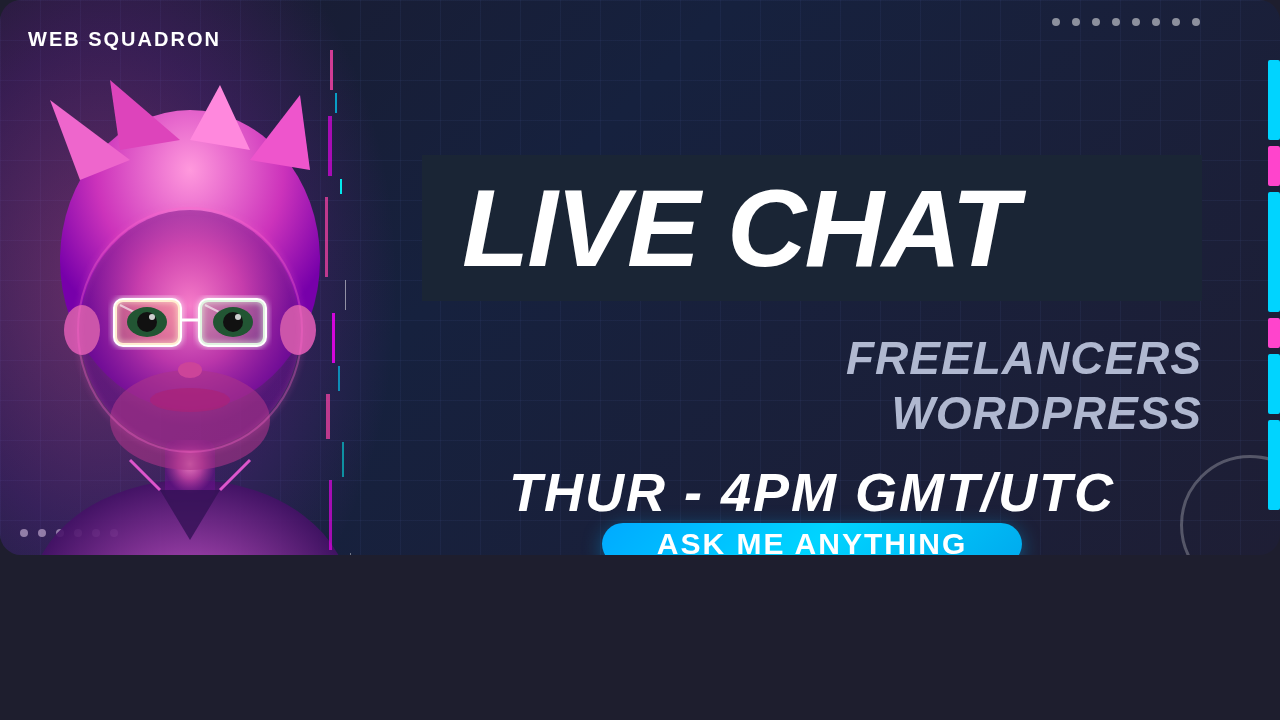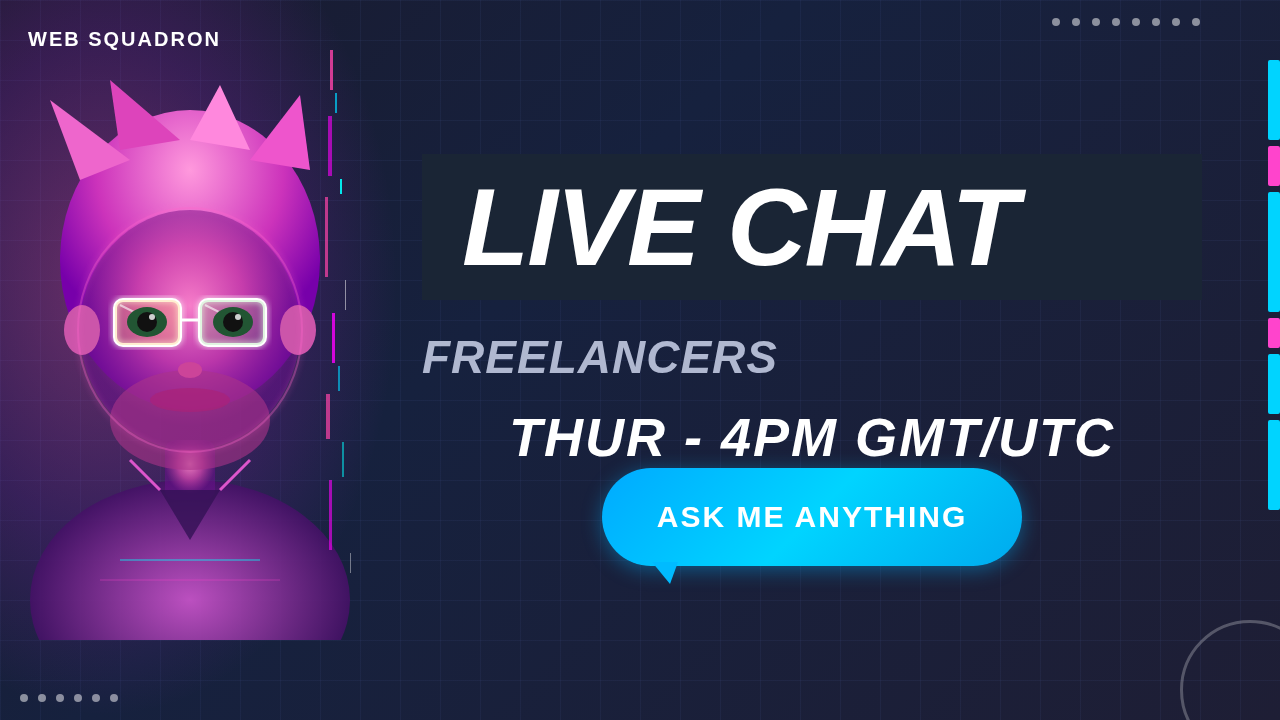--- a/index.html
+++ b/index.html
@@ -7,24 +7,25 @@
     body {
       width: 1280px;
       height: 720px;
       overflow: hidden;
       background: #1e1e2e;
       font-family: 'Arial Black', 'Arial Bold', Arial, sans-serif;
     }
 
     .container {
       width: 1280px;
-      height: 720px;
+      height: 555px;
       position: relative;
       background: linear-gradient(135deg, #1a1a2e 0%, #16213e 40%, #1e1e35 100%);
       overflow: hidden;
+      border-radius: 21px;
     }
 
     
     .grid-overlay {
       position: absolute;
       top: 0; left: 0; right: 0; bottom: 0;
       background-image:
         linear-gradient(rgba(100, 120, 200, 0.08) 1px, transparent 1px),
         linear-gradient(90deg, rgba(100, 120, 200, 0.08) 1px, transparent 1px);
       background-size: 40px 40px;
@@ -149,21 +150,21 @@
       line-height: 1;
       text-transform: uppercase;
       letter-spacing: -2px;
     }
 
     
     .topics {
       width: 100%;
       max-width: 780px;
       margin-bottom: 20px;
-      text-align: left;
+      text-align: right;
     }
 
     .topic-item {
       color: #b0b8d0;
       font-size: 46px;
       font-weight: 900;
       font-style: italic;
       text-transform: uppercase;
       line-height: 1.2;
       letter-spacing: 1px;
@@ -187,21 +188,21 @@
       width: 100%;
       max-width: 780px;
       display: flex;
       justify-content: center;
     }
 
     .ask-button {
       background: linear-gradient(135deg, #00aaff, #00d4ff, #00aaee);
       border: none;
       border-radius: 50px;
-      padding: 32px 55px;
+      padding: 4px 55px;
       color: white;
       font-size: 30px;
       font-weight: 900;
       text-transform: uppercase;
       letter-spacing: 2px;
       cursor: pointer;
       position: relative;
       box-shadow: 0 4px 20px rgba(0, 180, 255, 0.4);
     }
 
@@ -362,20 +363,21 @@
   <div class="brand-name">WEB SQUADRON</div>
 
   <div class="content-section">
 
     <div class="live-chat-banner">
       <div class="live-chat-title">LIVE CHAT</div>
     </div>
 
     <div class="topics">
       <div class="topic-item">FREELANCERS</div>
+      <div class="topic-item">WORDPRESS</div>
     </div>
 
     <div class="schedule">THUR - 4PM GMT/UTC</div>
 
     <div class="ask-button-container">
       <button class="ask-button">ASK ME ANYTHING</button>
     </div>
 
   </div>
 

